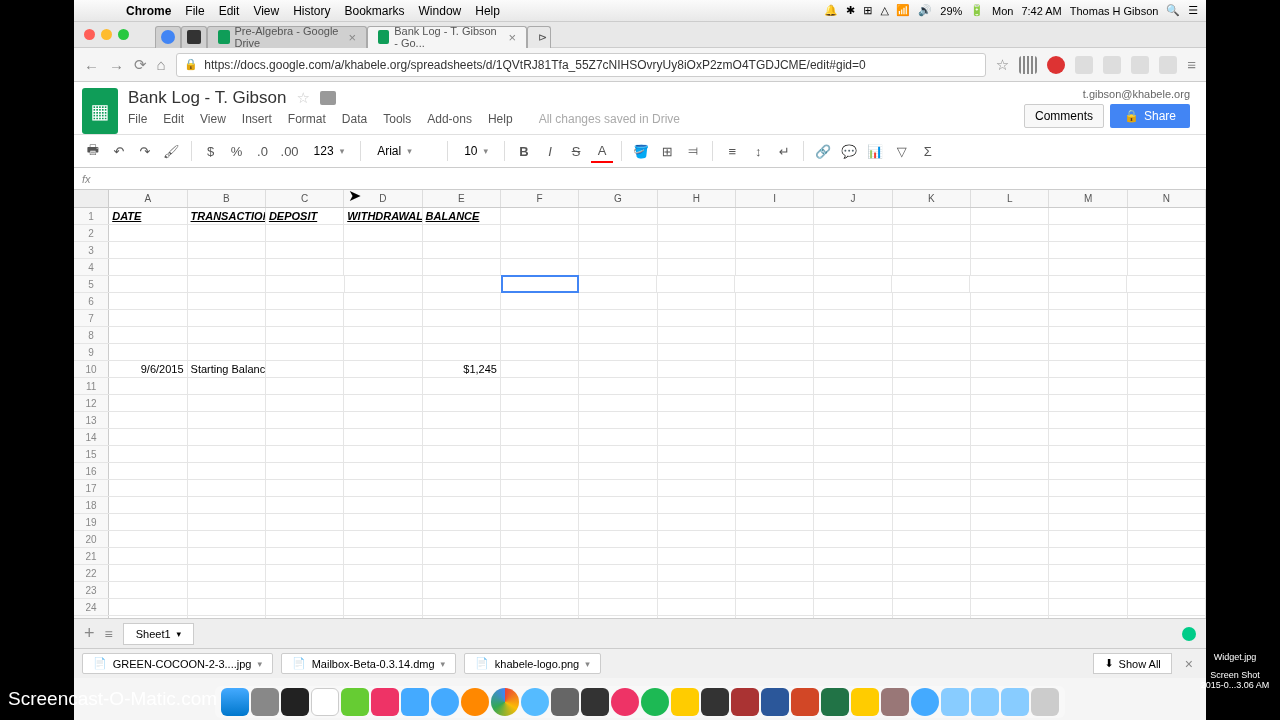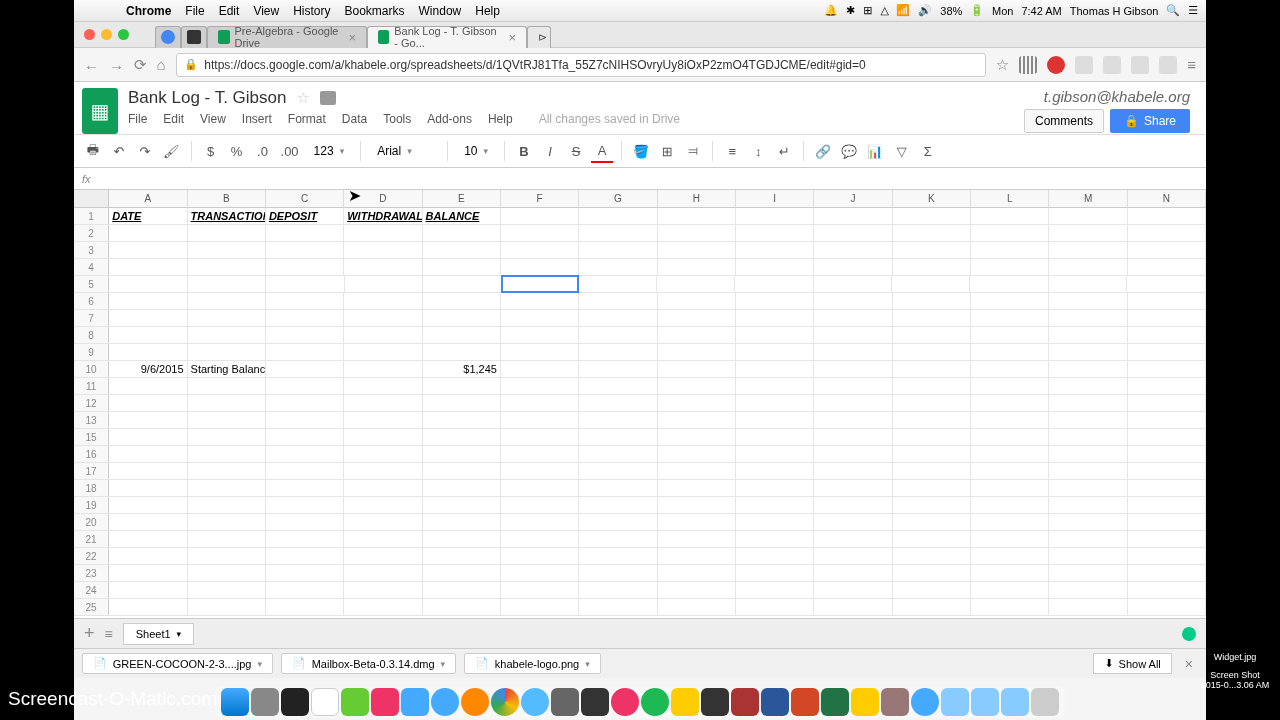--- a/index.html
+++ b/index.html
@@ -35,21 +35,21 @@
 
 .sheets-header { display: flex; background: #fff; padding: 6px 8px 0 8px; }
 .sheets-logo { width: 36px; height: 46px; background: #0f9d58; border-radius: 3px; display: flex; align-items: center; justify-content: center; color: #fff; font-size: 20px; margin-right: 10px; }
 .sheets-title-area { flex: 1; }
 .doc-title { font-size: 17px; color: #333; display: flex; align-items: center; gap: 10px; }
 .doc-title .star { color: #ccc; font-size: 15px; }
 .doc-title .folder { width: 16px; height: 14px; background: #999; border-radius: 2px; }
 .menu-bar { display: flex; gap: 16px; font-size: 12px; color: #555; margin-top: 4px; align-items: center; }
 .menu-bar .save-status { color: #aaa; margin-left: 10px; }
 .header-right { display: flex; flex-direction: column; align-items: flex-end; gap: 4px; padding-right: 8px; }
-.user-email { font-size: 15px; color: #666; font-style: italic; }
+.user-email { font-size: 11px; color: #666; }
 .header-buttons { display: flex; gap: 6px; }
 .comments-btn { padding: 4px 10px; border: 1px solid #ccc; border-radius: 2px; font-size: 12px; background: #f8f8f8; }
 .share-btn { padding: 4px 14px; border-radius: 2px; font-size: 12px; background: #4285f4; color: #fff; border: none; display: flex; align-items: center; gap: 5px; }
 
 
 .toolbar { height: 34px; background: #fff; border-top: 1px solid #e0e0e0; border-bottom: 1px solid #ccc; display: flex; align-items: center; padding: 0 8px; gap: 4px; font-size: 12px; }
 .tb-btn { min-width: 22px; height: 24px; display: flex; align-items: center; justify-content: center; color: #555; font-size: 13px; padding: 0 3px; }
 .tb-sep { width: 1px; height: 20px; background: #ddd; margin: 0 4px; }
 .tb-select { padding: 0 8px; height: 24px; display: flex; align-items: center; gap: 6px; font-size: 12px; }
 .tb-select .arrow { font-size: 9px; color: #888; }
@@ -110,21 +110,21 @@
     <span class="menu-item">Bookmarks</span>
     <span class="menu-item">Window</span>
     <span class="menu-item">Help</span>
     <div class="right">
       <span>🔔</span>
       <span>✱</span>
       <span>⊞</span>
       <span>△</span>
       <span>📶</span>
       <span>🔊</span>
-      <span>38%</span>
+      <span>29%</span>
       <span>🔋</span>
       <span>Mon</span>
       <span>7:42 AM</span>
       <span>Thomas H Gibson</span>
       <span>🔍</span>
       <span>☰</span>
     </div>
   </div>
 
   <div class="window-controls">
@@ -477,20 +477,37 @@
           <div class="cell"></div>
           <div class="cell"></div>
           <div class="cell"></div>
           <div class="cell"></div>
           <div class="cell"></div>
           <div class="cell"></div>
           <div class="cell"></div>
         </div>
         <div class="row">
           <div class="row-h">13</div>
+          <div class="cell"></div>
+          <div class="cell"></div>
+          <div class="cell"></div>
+          <div class="cell"></div>
+          <div class="cell"></div>
+          <div class="cell"></div>
+          <div class="cell"></div>
+          <div class="cell"></div>
+          <div class="cell"></div>
+          <div class="cell"></div>
+          <div class="cell"></div>
+          <div class="cell"></div>
+          <div class="cell"></div>
+          <div class="cell"></div>
+        </div>
+        <div class="row">
+          <div class="row-h">14</div>
           <div class="cell"></div>
           <div class="cell"></div>
           <div class="cell"></div>
           <div class="cell"></div>
           <div class="cell"></div>
           <div class="cell"></div>
           <div class="cell"></div>
           <div class="cell"></div>
           <div class="cell"></div>
           <div class="cell"></div>

